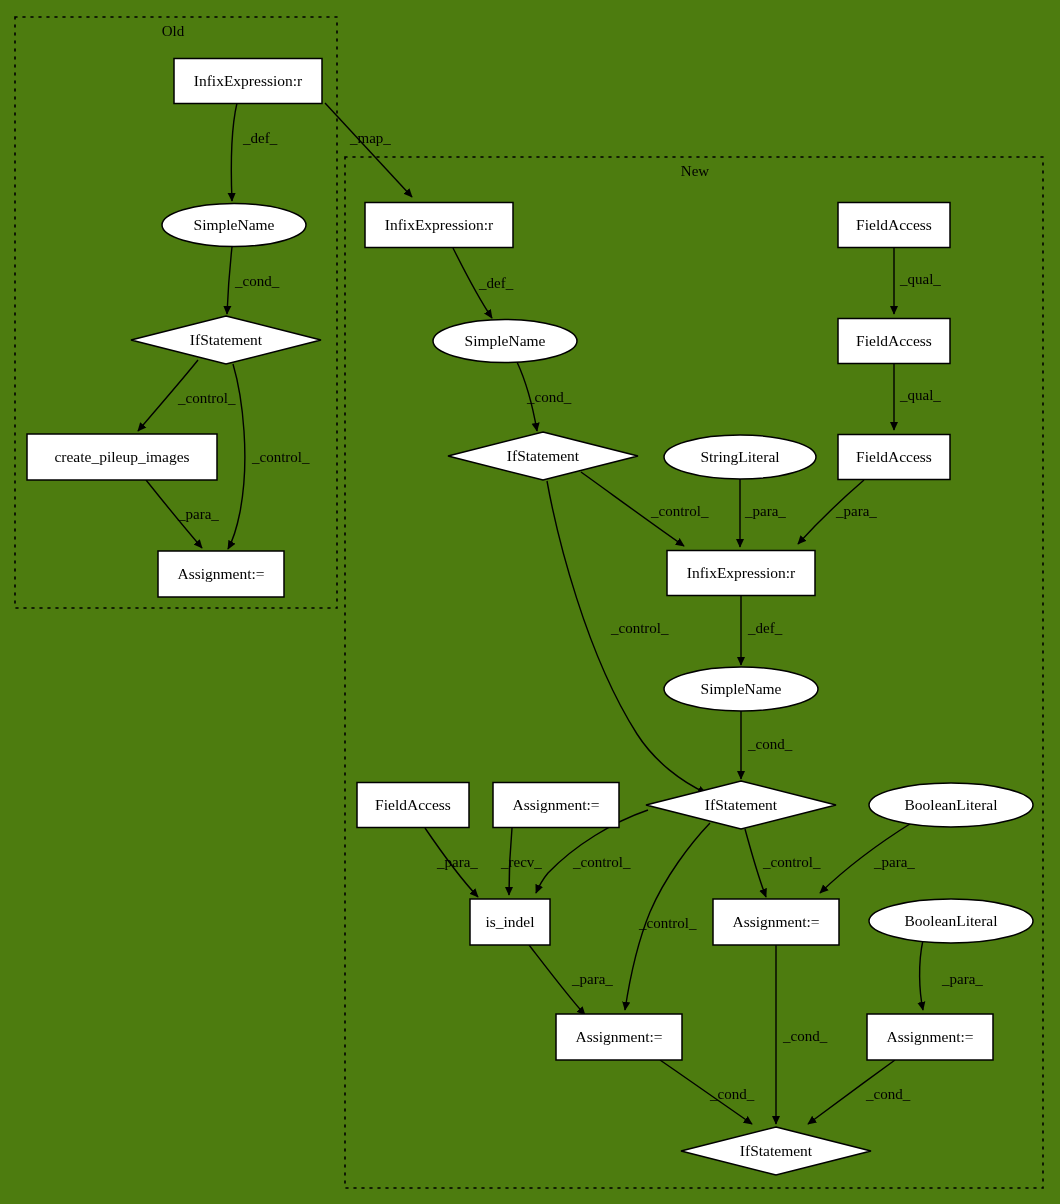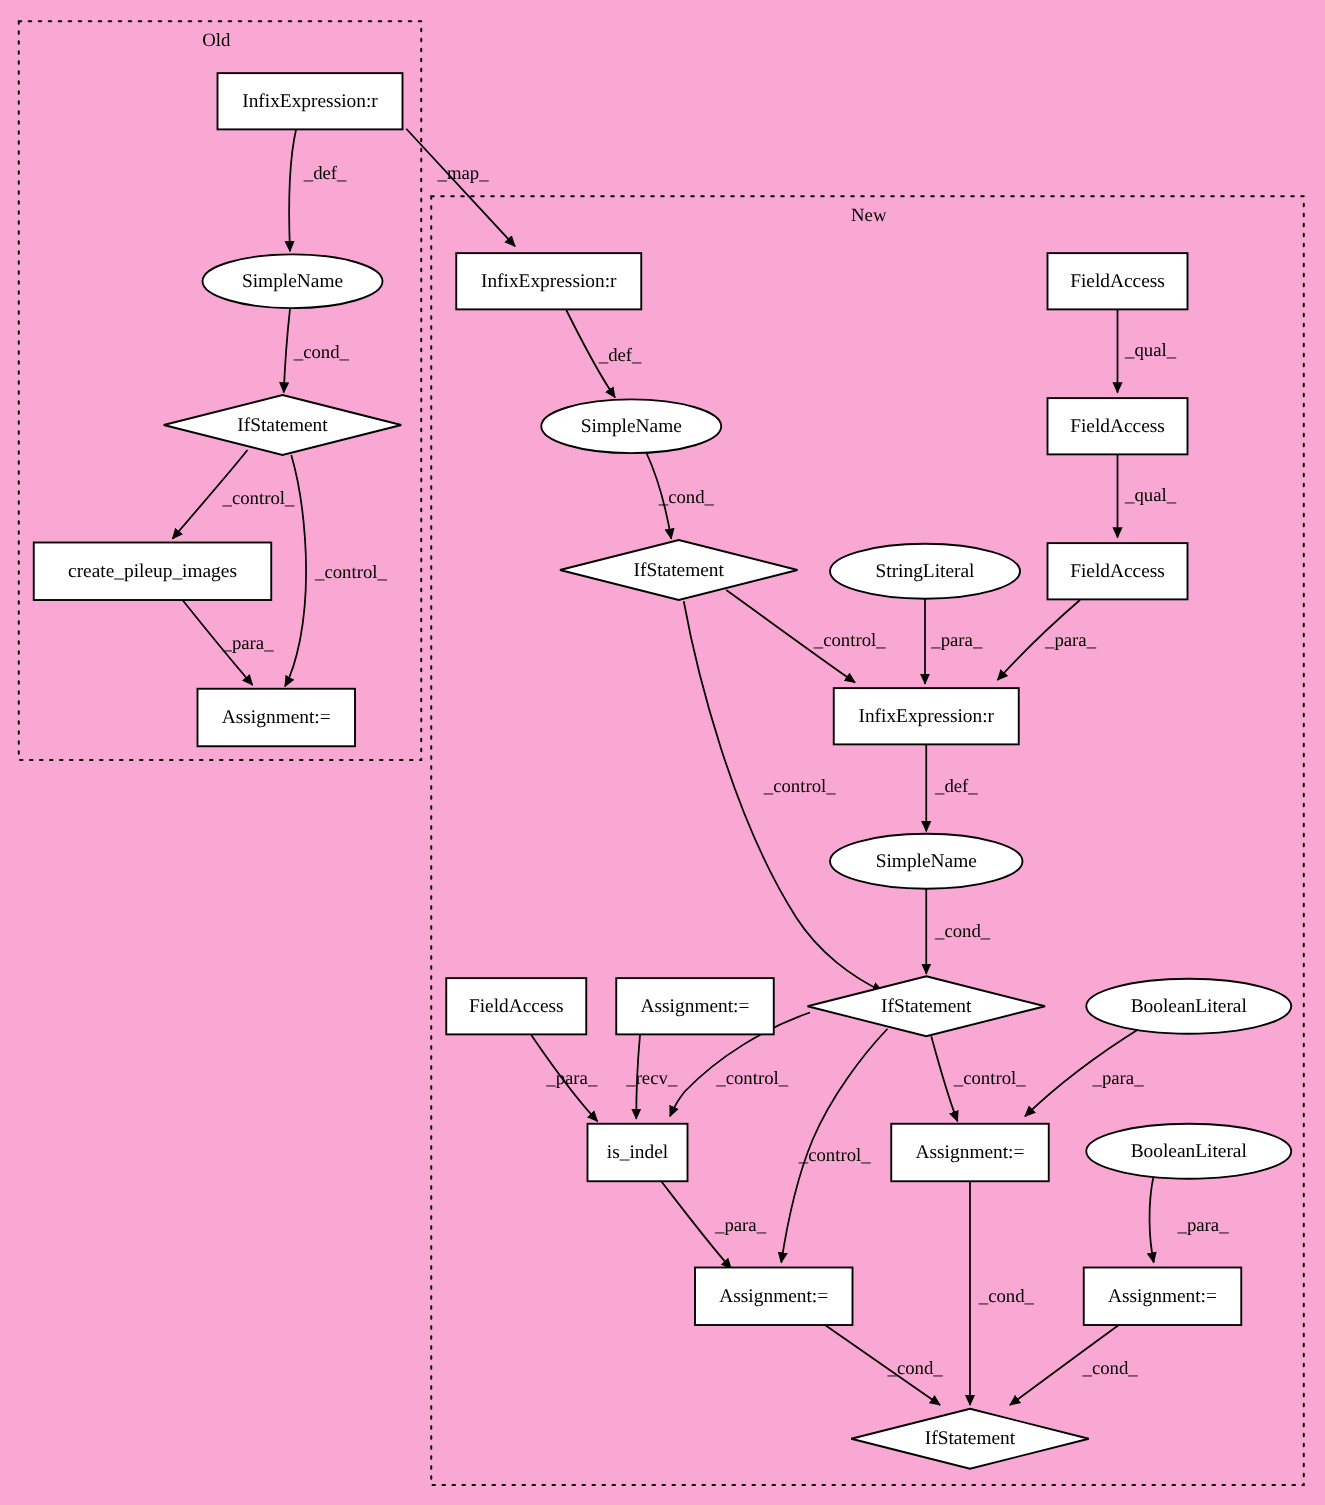--- a/index.html
+++ b/index.html
@@ -4,21 +4,21 @@
 <style>
   html, body {
     margin: 0;
     padding: 0;
     background: #ffffff;
   }
   #canvas-wrap {
     position: relative;
     width: 1060px;
     height: 1204px;
-    background: #f9a8d4;
+    background: #4d7c0f;
     font-family: "Liberation Serif", "DejaVu Serif", serif;
   }
   svg#graph {
     display: block;
     width: 1060px;
     height: 1204px;
   }
   .cluster-box {
     fill: none;
     stroke: #000000;

